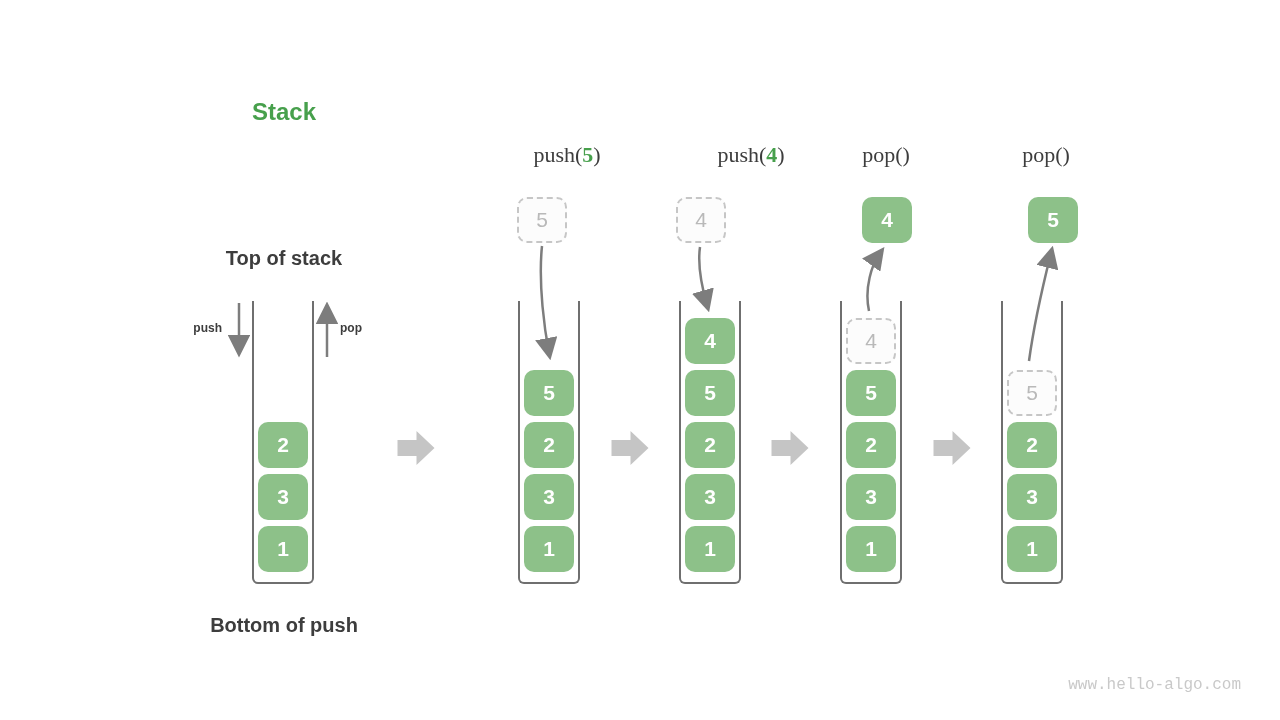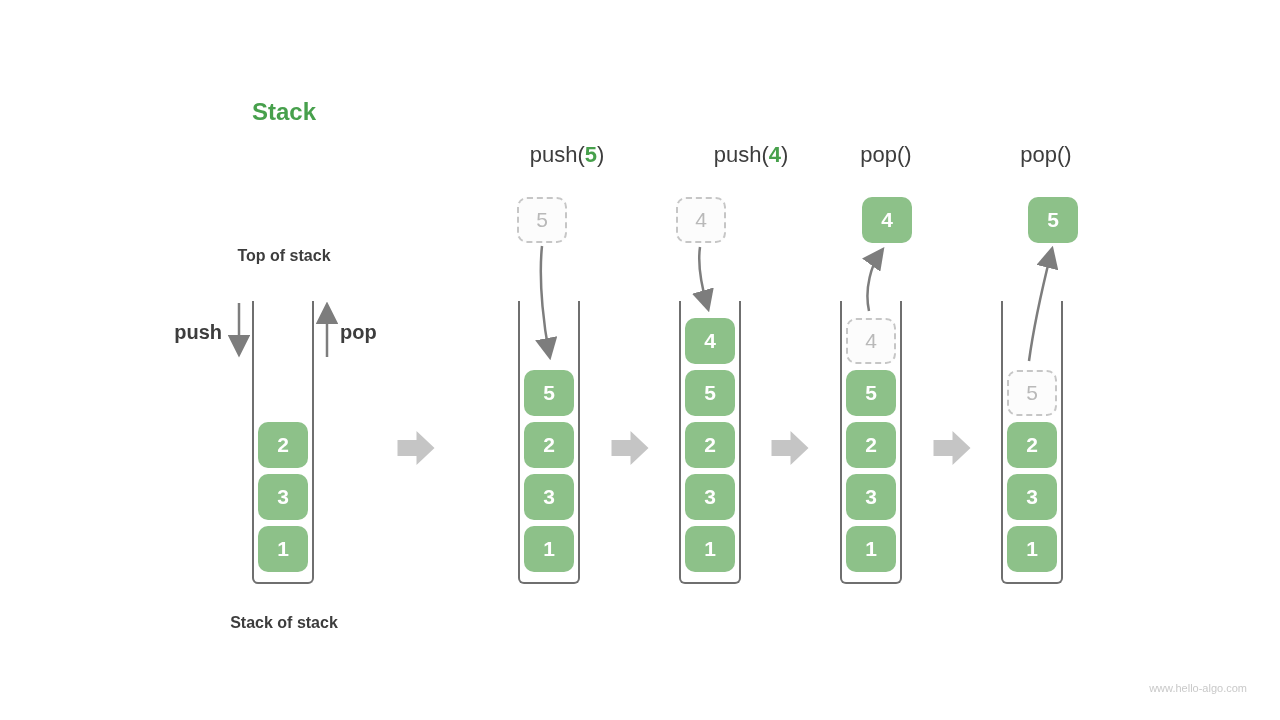--- a/index.html
+++ b/index.html
@@ -2,30 +2,30 @@
 <html style="--accent-green: #47a04c; --box-green: #8dc189; --text-dark: #3d3d3d; --arrow-gray: #7d7d7d; --block-arrow-gray: #c5c5c5; --ghost-border: #c6c6c6; --ghost-text: #b9b9b9; --wall-gray: #6f6f6f; --watermark-gray: #c9c9c9;"><head>
 <meta charset="utf-8">
 <style>
   html,body { margin:0; padding:0; background:#ffffff; }
   .canvas {
     position:relative; width:1280px; height:720px; background:#ffffff;
     font-family:"Liberation Sans", sans-serif; overflow:hidden;
   }
   .lbl {
     position:absolute; transform:translateX(-50%);
-    font-weight:bold; color:var(--text-dark); font-size:16px; white-space:nowrap;
+    font-weight:bold; color:var(--text-dark); font-size:20px; white-space:nowrap;
   }
   .title { font-size:24px; color:var(--accent-green); }
   .side-lbl {
     position:absolute; font-weight:bold; color:var(--text-dark);
-    font-size:20px; white-space:nowrap;
+    font-size:12px; white-space:nowrap;
   }
   .op-label {
     position:absolute; transform:translateX(-50%);
-    font-family:Liberation Sans, sans-serif; font-size:22px;
+    font-family:Liberation Serif, serif; font-size:22px;
     color:var(--text-dark); white-space:nowrap;
   }
   .op-label .arg { color:var(--accent-green); font-weight:bold; }
   .stack {
     position:absolute; width:62px; box-sizing:border-box;
     border-left:2px solid var(--wall-gray);
     border-right:2px solid var(--wall-gray);
     border-bottom:2px solid var(--wall-gray);
     border-radius:0 0 6px 6px;
     background:transparent;
@@ -35,36 +35,36 @@
     display:flex; align-items:center; justify-content:center;
     font-size:21px; font-weight:600; box-sizing:border-box;
     font-family:"Liberation Sans", sans-serif;
   }
   .cell.solid { background:var(--box-green); color:#ffffff; }
   .cell.ghost {
     background:#fcfcfc; border:2px dashed var(--ghost-border);
     color:var(--ghost-text); font-weight:500;
   }
   .watermark {
-    position:absolute; right:33px; bottom:26px;
-    font-family:Liberation Sans, sans-serif; font-size:11px;
+    position:absolute; right:39px; bottom:26px;
+    font-family:Liberation Mono, monospace; font-size:16px;
     color:var(--watermark-gray);
   }
   svg.overlay { position:absolute; left:0; top:0; pointer-events:none; }
 </style>
 </head>
 <body>
 
 <div class="canvas" id="canvas">
 
   <div class="lbl title" style="left:284px; top:98px;">Stack</div>
 
   <div class="lbl" style="left:284px; top:247px;">Top of stack</div>
 
-  <div class="lbl" style="left:284px; top:614px;">Stack of stack</div>
+  <div class="lbl" style="left:284px; top:614px;">Bottom of push</div>
 
   <div class="side-lbl" style="left:222px; top:321px; transform:translateX(-100%);">push</div>
 
   <div class="side-lbl" style="left:340px; top:321px;text-align:right;">pop</div>
 
   <div class="watermark">www.hello-algo.com</div>
 
 <div class="stack" style="left: 252px; top: 301px; height: 283px;">
       <div class="cell solid" style="left: 4px; top: 121px;">2</div>
       <div class="cell solid" style="left: 4px; top: 173px;">3</div>

